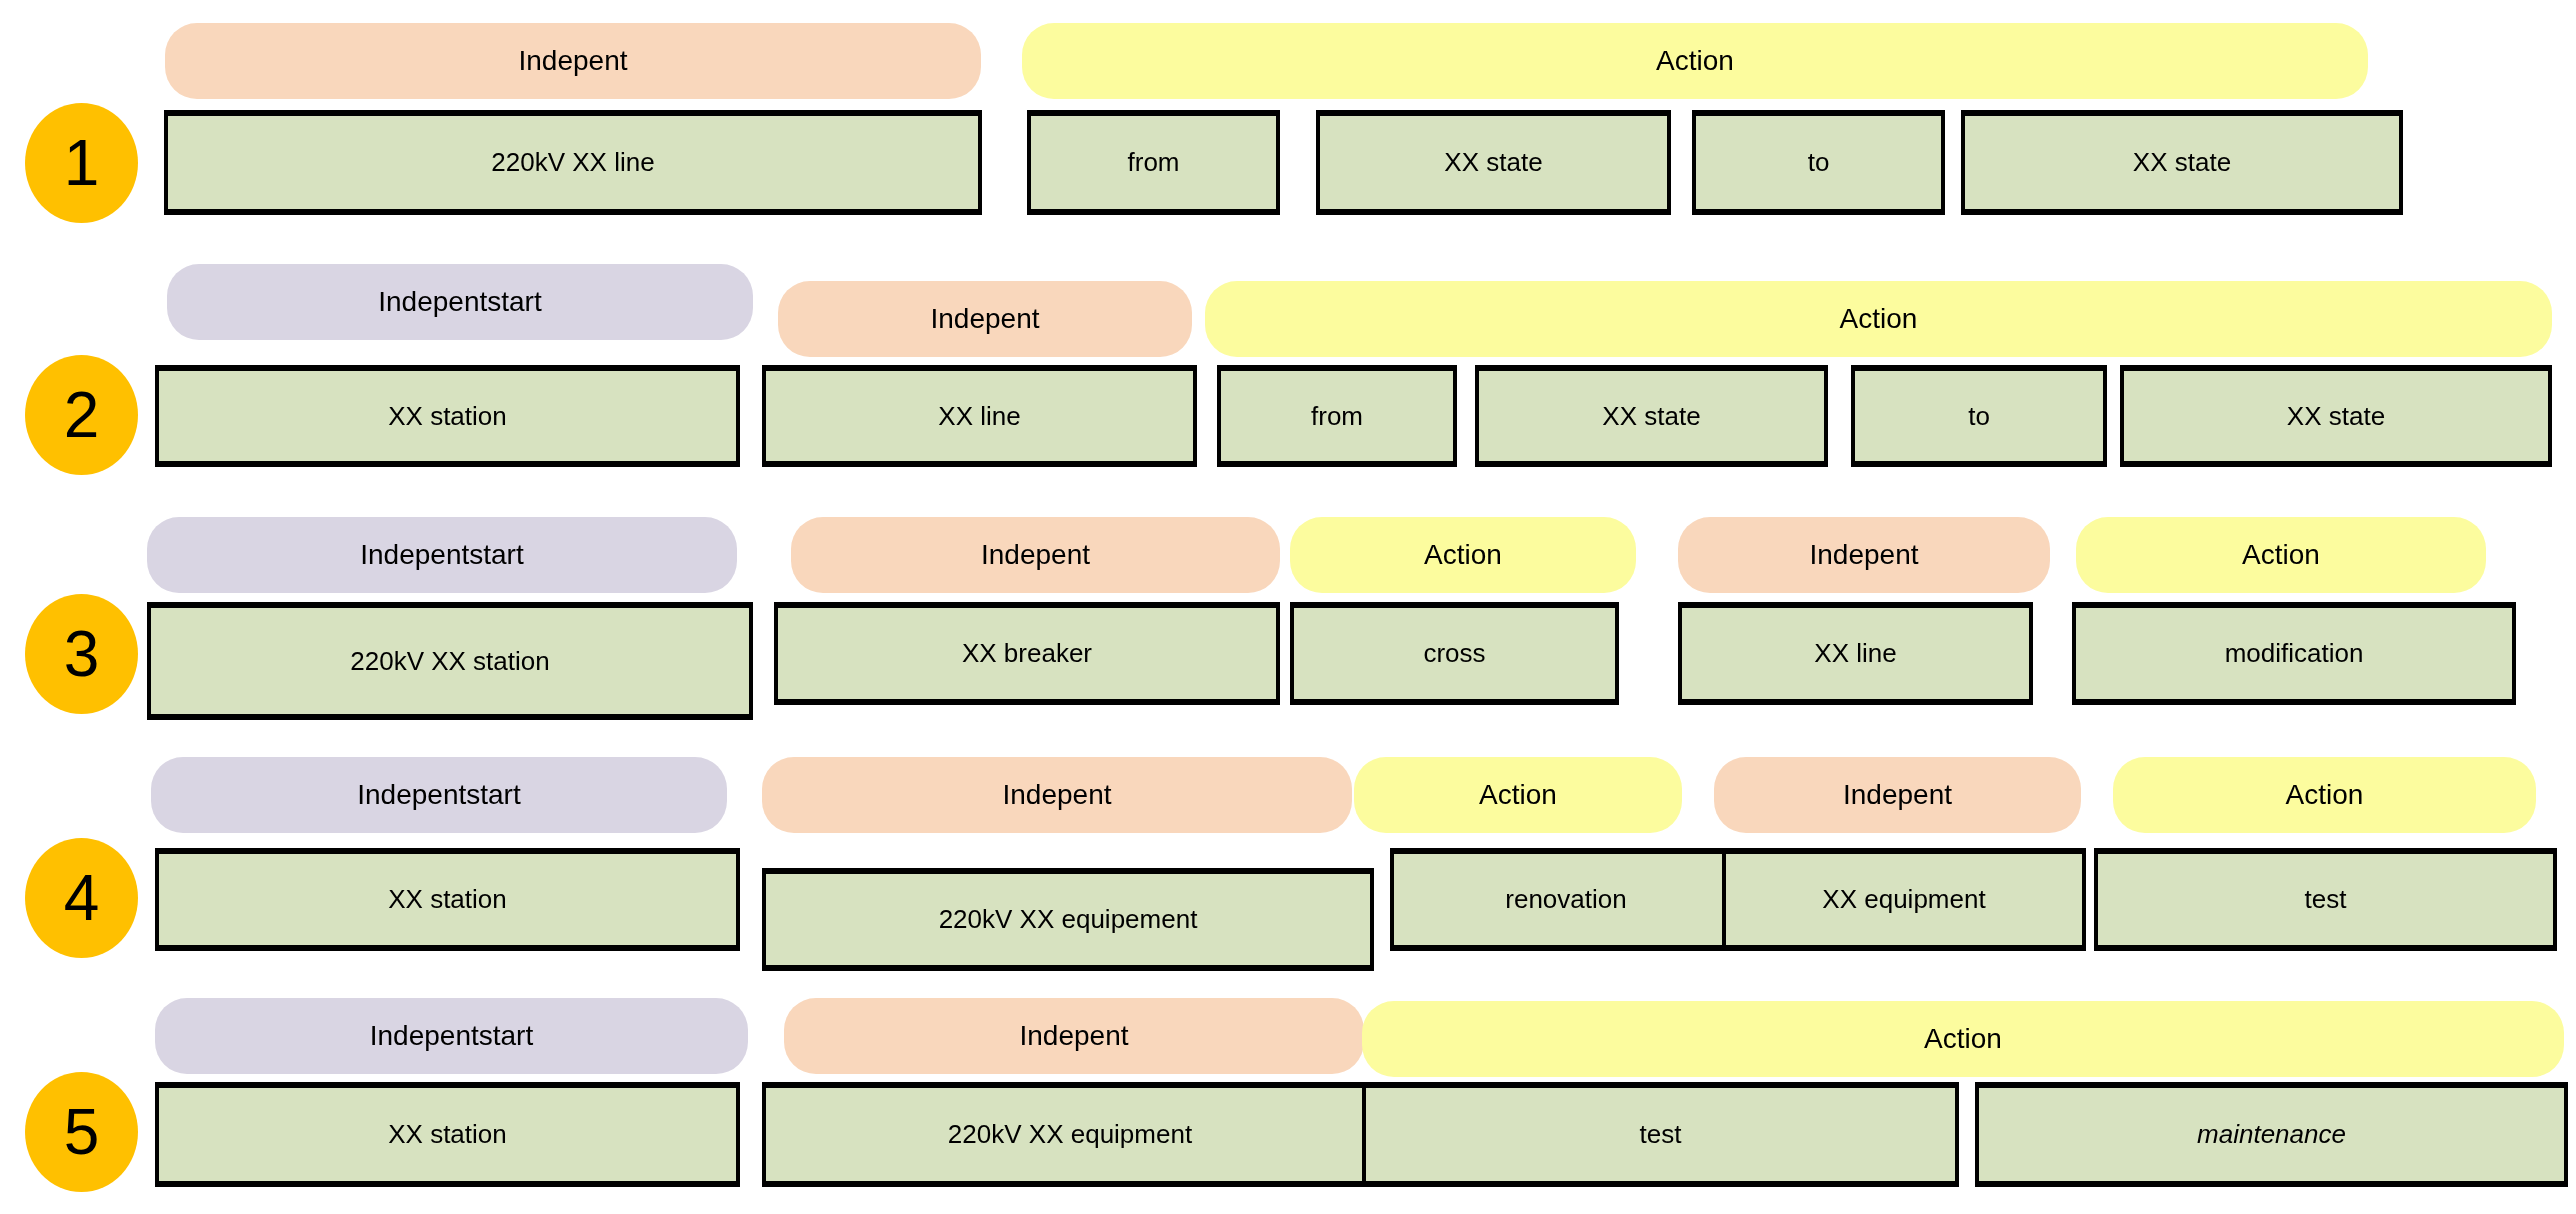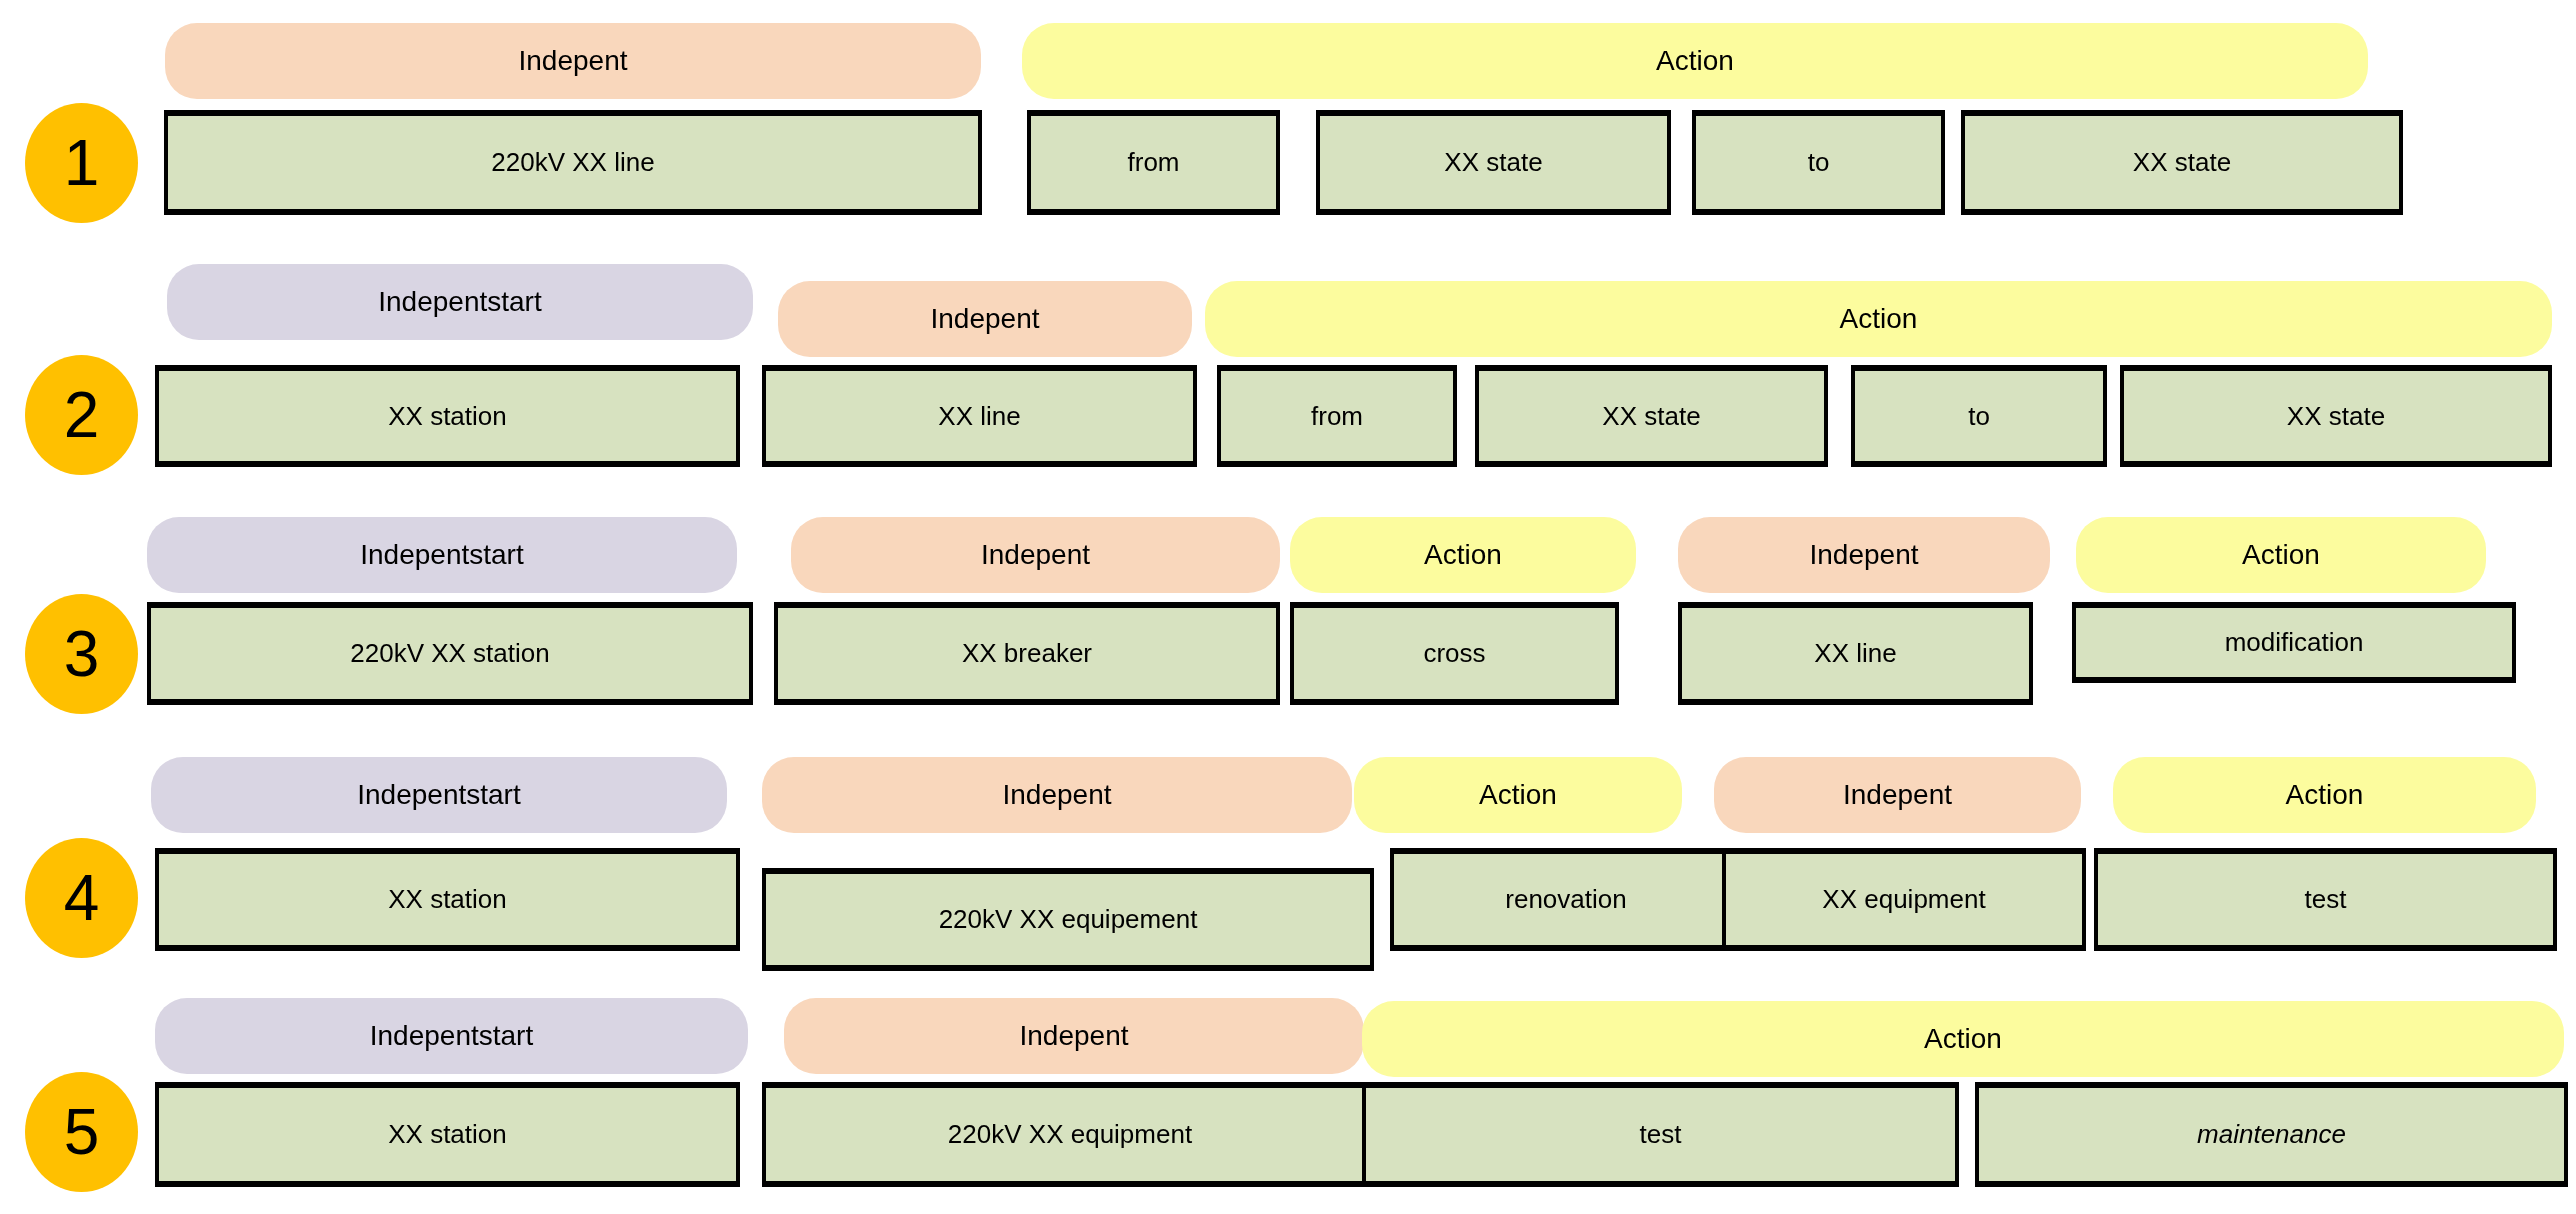--- a/index.html
+++ b/index.html
@@ -74,25 +74,25 @@
     <div class="gbox" style="left:2120px;top:365px;width:432px;height:102px;">XX state</div>
   </div>
 
   <div class="row">
     <div class="num" style="left:25px;top:594px;">3</div>
     <div class="pill indepentstart" style="left:147px;top:517px;width:590px;">Indepentstart</div>
     <div class="pill indepent" style="left:791px;top:517px;width:489px;">Indepent</div>
     <div class="pill action" style="left:1290px;top:517px;width:346px;">Action</div>
     <div class="pill indepent" style="left:1678px;top:517px;width:372px;">Indepent</div>
     <div class="pill action" style="left:2076px;top:517px;width:410px;">Action</div>
-    <div class="gbox" style="left:147px;top:602px;width:606px;height:103px;">220kV XX station</div>
+    <div class="gbox" style="left:147px;top:602px;width:606px;height:118px;">220kV XX station</div>
     <div class="gbox" style="left:774px;top:602px;width:506px;height:103px;">XX breaker</div>
     <div class="gbox" style="left:1290px;top:602px;width:329px;height:103px;">cross</div>
     <div class="gbox" style="left:1678px;top:602px;width:355px;height:103px;">XX line</div>
-    <div class="gbox" style="left:2072px;top:602px;width:444px;height:81px;">modification</div>
+    <div class="gbox" style="left:2072px;top:602px;width:444px;height:103px;">modification</div>
   </div>
 
   <div class="row">
     <div class="num" style="left:25px;top:838px;">4</div>
     <div class="pill indepentstart" style="left:151px;top:757px;width:576px;">Indepentstart</div>
     <div class="pill indepent" style="left:762px;top:757px;width:590px;">Indepent</div>
     <div class="pill action" style="left:1354px;top:757px;width:328px;">Action</div>
     <div class="pill indepent" style="left:1714px;top:757px;width:367px;">Indepent</div>
     <div class="pill action" style="left:2113px;top:757px;width:423px;">Action</div>
     <div class="gbox" style="left:155px;top:848px;width:585px;height:103px;">XX station</div>

